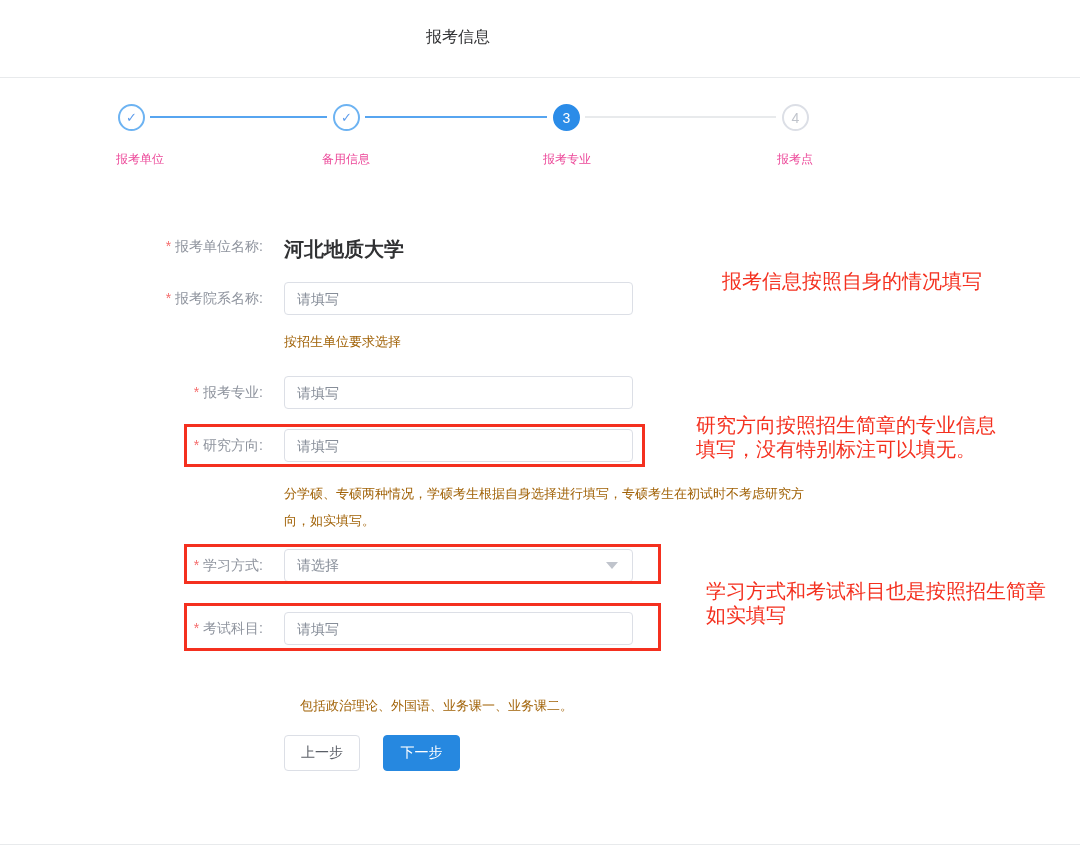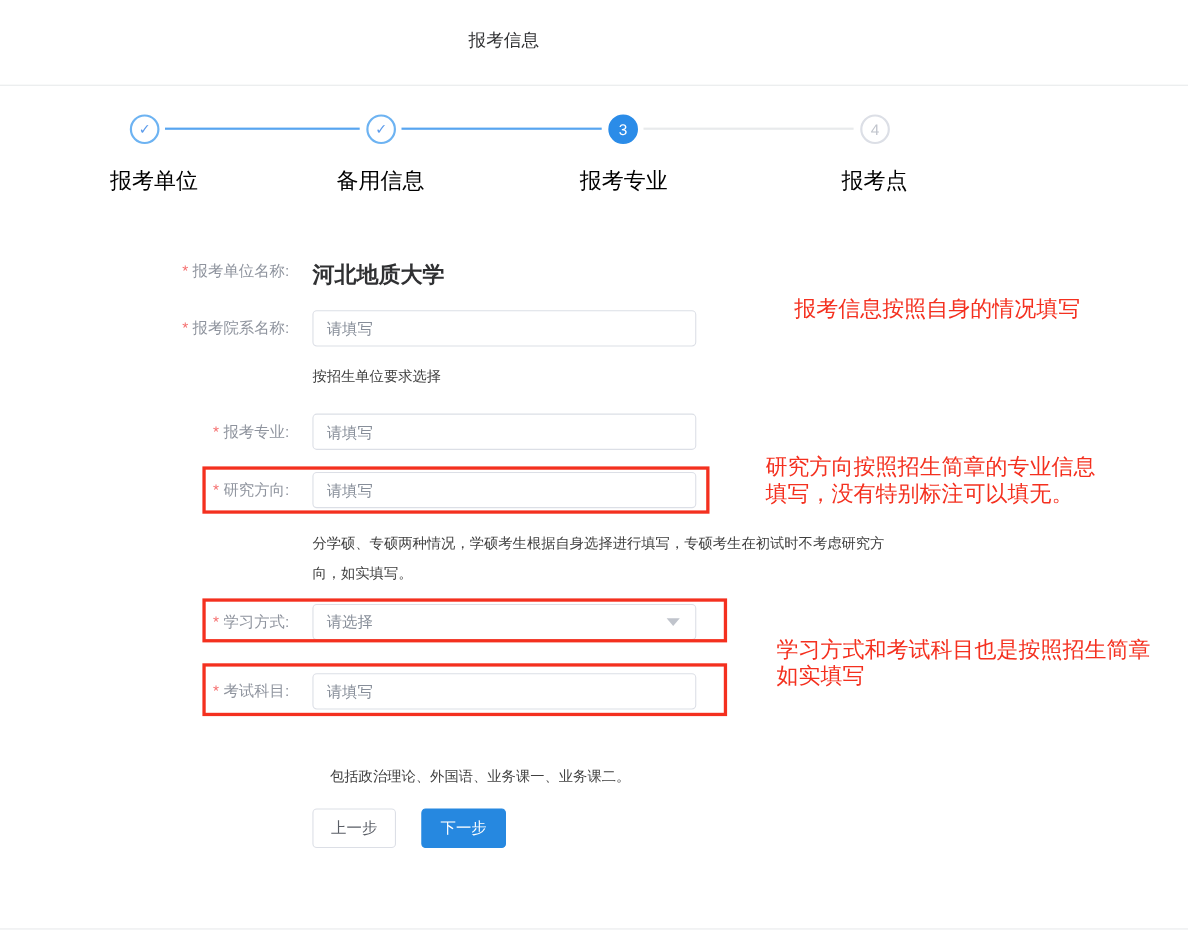--- a/index.html
+++ b/index.html
@@ -36,23 +36,23 @@
     font-size: 14px;
     background: #fff;
   }
   .step-circle.done { border: 2px solid #6db3f2; color: #5d9cec; font-size: 13px; }
   .step-circle.active { background: #2b8ce8; border: 2px solid #2b8ce8; color: #ffffff; font-weight: 500; }
   .step-circle.pending { border: 2px solid #dcdfe6; color: #c0c4cc; }
   .step-label {
     position: absolute;
     top: 151px;
     transform: translateX(-50%);
-    font-size: 20px;
+    font-size: 12px;
     font-weight: 500;
-    color: #000000;
+    color: #ec4899;
     white-space: nowrap;
   }
   .connector { position: absolute; top: 116px; height: 2px; }
   .connector.blue { background: #57a5f0; }
   .connector.gray { background: #e8eaec; }
 
   
   .f-label {
     position: absolute;
     left: 0; width: 263px;
@@ -100,21 +100,21 @@
     width: 0; height: 0;
     border-left: 6px solid transparent;
     border-right: 6px solid transparent;
     border-top: 7px solid #c0c4cc;
     margin-right: 2px;
   }
   .helper {
     position: absolute;
     left: 284px;
     font-size: 13px;
-    color: #404040;
+    color: #a16207;
     line-height: 27px;
     white-space: nowrap;
   }
 
   
   .hl-box {
     position: absolute;
     border: 3px solid #f4301f;
     background: transparent;
     pointer-events: none;

